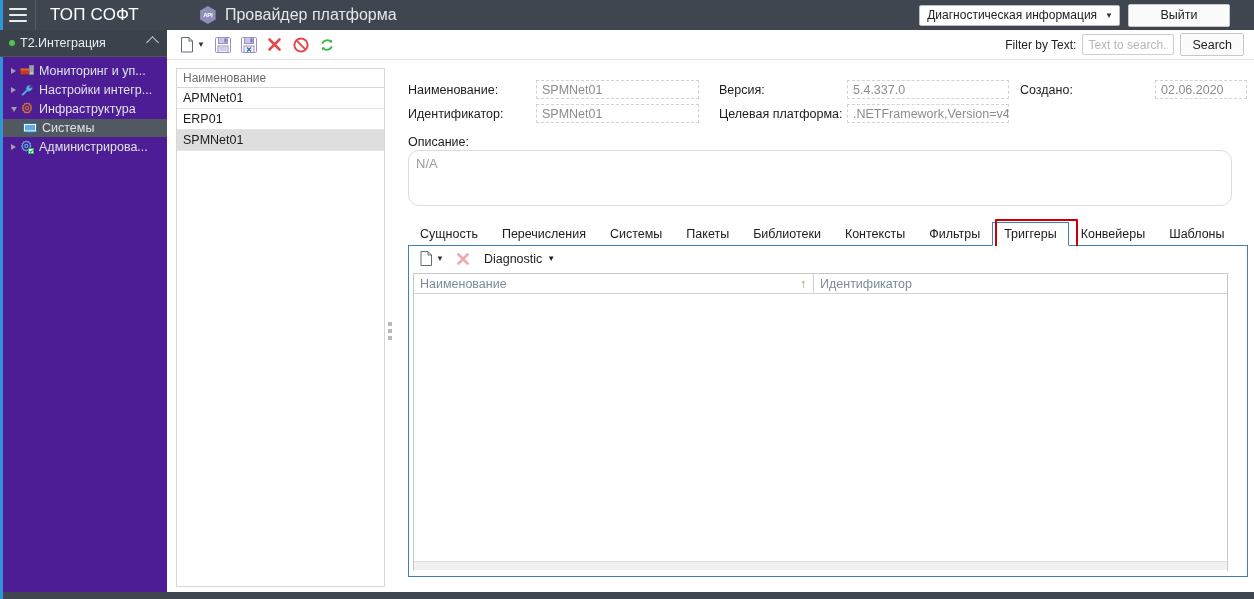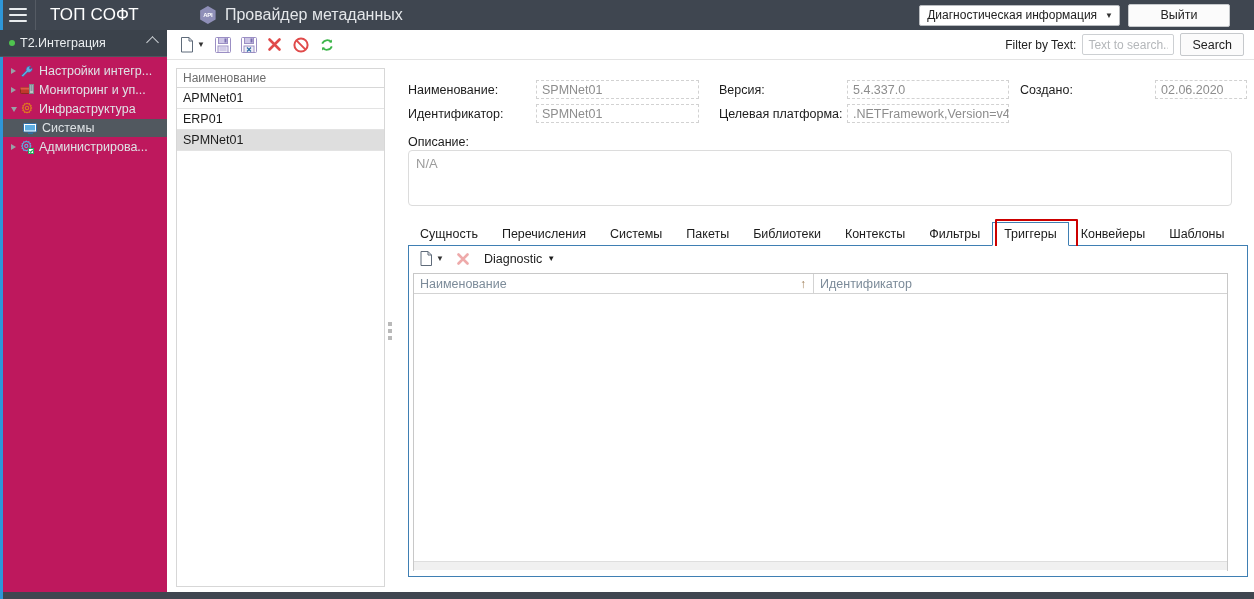--- a/index.html
+++ b/index.html
@@ -55,21 +55,21 @@
   .diag-select .caret { font-size:8px; color:#333; margin-left:8px; }
   .logout-btn {
     background:#fbfbfb; border:1px solid #c6c9cc; border-radius:2px;
     height:23px; width:102px; font-size:12.5px; color:#222;
     display:flex; align-items:center; justify-content:center; cursor:pointer;
   }
 
   
   .sidebar {
     position:absolute; left:0; top:30px; width:167px; height:569px;
-    background:#be185d;
+    background:#4c1d95;
   }
   .sidebar-accent { position:absolute; left:0; top:0; width:3px; height:569px; background:#2e96d8; }
   .sidebar-head {
     height:27px; display:flex; align-items:center; padding-left:9px;
     color:#eceff1; font-size:12.5px; background:#3b424b; position:relative;
     border-bottom:1px solid #4d545e;
   }
   .sidebar-head .dot { width:6px; height:6px; border-radius:50%; background:#4fc44f; margin-right:5px; }
   .sidebar-head .chev {
     position:absolute; right:10px; top:8px; width:9px; height:9px;
@@ -153,21 +153,21 @@
   .flabel { font-size:12.5px; color:#1b1b1b; white-space:nowrap; }
   .finput {
     border:1px dashed #d2d2d2; background:#fff; height:19px; font-size:12.5px;
     color:#8d8d8d; display:flex; align-items:center; padding:0 5px;
     overflow:hidden; white-space:nowrap;
   }
   .desc-label { position:absolute; left:0; top:59px; font-size:12.5px; color:#1b1b1b; }
   .desc-box {
     position:absolute; left:0; top:74px; width:824px; height:56px;
     border:1px solid #dcdcdc; background:#fff; font-size:13px; color:#9b9b9b;
-    padding:5px 7px; border-radius:4px;
+    padding:5px 7px; border-radius:11px;
   }
 
   
   .tabpanel { position:absolute; left:408px; top:222px; width:840px; height:355px; }
   .tabstrip {
     height:24px; display:flex; align-items:flex-end;
     border-bottom:1px solid #3f7fb3; position:relative;
   }
   .tab {
     height:23px; padding:0 11px; display:flex; align-items:center;
@@ -228,21 +228,21 @@
       <i></i>
         <i></i>
         <i></i>
     </div>
     <div class="brand">ТОП СОФТ</div>
     <div class="app-icon">
       <div class="hex">
           <span>API</span>
         </div>
     </div>
-    <div class="app-title">Провайдер метаданных</div>
+    <div class="app-title">Провайдер платформа</div>
 
     <div class="topbar-right">
       <div class="diag-select">
         <span>Диагностическая информация</span>
         <span class="caret">▼</span>
       </div>
       <div class="logout-btn">
         <span>Выйти</span>
       </div>
     </div>
@@ -250,52 +250,52 @@
 
   <div class="sidebar">
     <div class="sidebar-accent"></div>
     <div class="sidebar-head">
       <span class="dot"></span>
       <span>Т2.Интеграция</span>
       <span class="chev"></span>
     </div>
 
     <div class="tree">
-
-      <div class="tree-item">
-        <span class="tw">
-            <i class="arrow-r"></i>
-          </span>
-        <span class="ticon">
-          <svg width="14" height="13" viewBox="0 0 14 13">
-            <path d="M9.5 1.2a3.4 3.4 0 0 0-3.2 4.5L1.5 10.4l1.4 1.4 4.7-4.7a3.4 3.4 0 0 0 4.4-4.4L10.4 4.3 9.1 3l1.8-1.8z" fill="#5dade2" stroke="#2e6da4" stroke-width="0.6"></path>
-          </svg>
-        </span>
-        <span>Настройки интегр...</span>
-      </div>
 
       <div class="tree-item">
         <span class="tw">
             <i class="arrow-r"></i>
           </span>
         <span class="ticon">
           <svg width="14" height="13" viewBox="0 0 14 13">
             <rect x="0.5" y="3.5" width="9" height="6" rx="1" fill="#c0392b" stroke="#8d2b20"></rect>
             <rect x="0.5" y="3.5" width="9" height="2" fill="#e05a4a"></rect>
             <rect x="9.5" y="0.5" width="4" height="9" fill="#bdc3c7" stroke="#7f8c8d"></rect>
             <rect x="10.5" y="1.5" width="2" height="1" fill="#5d6d7e"></rect>
             <rect x="10.5" y="3.5" width="2" height="1" fill="#5d6d7e"></rect>
             <rect x="10.5" y="5.5" width="2" height="1" fill="#5d6d7e"></rect>
           </svg>
         </span>
         <span>Мониторинг и уп...</span>
       </div>
 
       <div class="tree-item">
         <span class="tw">
+            <i class="arrow-r"></i>
+          </span>
+        <span class="ticon">
+          <svg width="14" height="13" viewBox="0 0 14 13">
+            <path d="M9.5 1.2a3.4 3.4 0 0 0-3.2 4.5L1.5 10.4l1.4 1.4 4.7-4.7a3.4 3.4 0 0 0 4.4-4.4L10.4 4.3 9.1 3l1.8-1.8z" fill="#5dade2" stroke="#2e6da4" stroke-width="0.6"></path>
+          </svg>
+        </span>
+        <span>Настройки интегр...</span>
+      </div>
+
+      <div class="tree-item">
+        <span class="tw">
             <i class="arrow-d"></i>
           </span>
         <span class="ticon">
           <svg width="14" height="14" viewBox="0 0 14 14">
             <path d="M7 1.2 8.1 2 9.5 1.6l.3 1.4 1.3.6-.5 1.3 1 1-1 1 .5 1.3-1.3.6-.3 1.4L8.1 10 7 10.8 5.9 10l-1.4.4-.3-1.4-1.3-.6.5-1.3-1-1 1-1-.5-1.3 1.3-.6.3-1.4L5.9 2z" fill="none" stroke="#e07b20" stroke-width="1.1"></path>
             <circle cx="7" cy="6" r="1.7" fill="none" stroke="#e07b20" stroke-width="1.1"></circle>
           </svg>
         </span>
         <span>Инфраструктура</span>
       </div>

